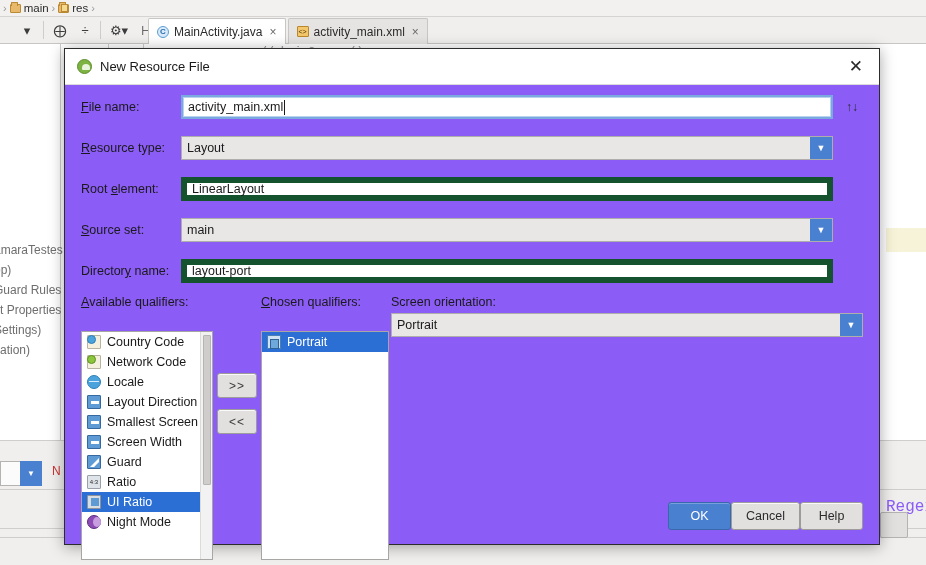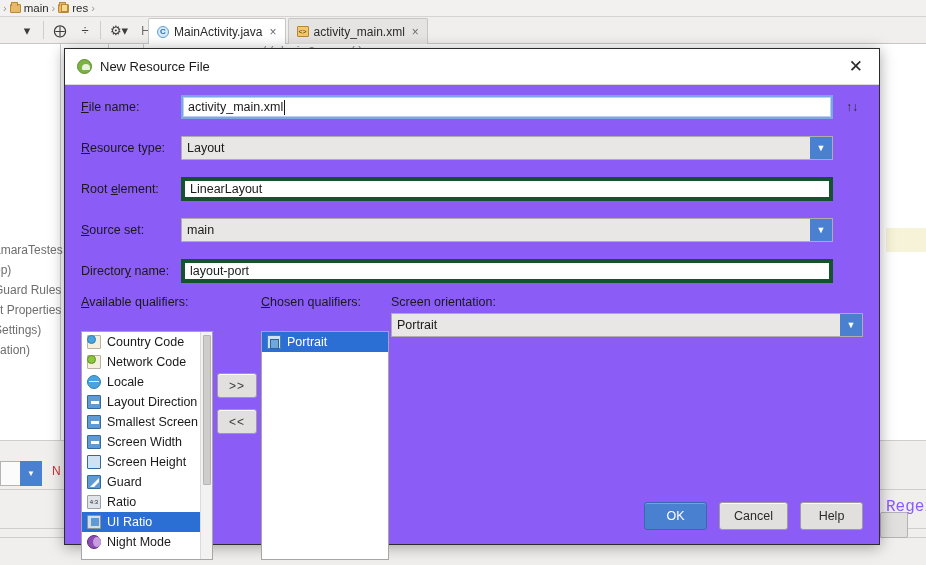--- a/index.html
+++ b/index.html
@@ -120,21 +120,21 @@
     padding:2px 4px; cursor:default;
   }
 
   .dlg-body { position:relative; padding:10px 16px 0 16px; }
 
   .frow { display:flex; align-items:center; margin-bottom:17px; }
   .flabel { width:100px; font-size:12.5px; color:#1a1a1a; flex:none; }
   .flabel u { text-decoration:underline; }
 
   .txtfield {
-    flex:1; height:24px; background:#ffffff; border:4px solid #14532d;
+    flex:1; height:24px; background:#ffffff; border:6px solid #14532d;
     display:flex; align-items:center; padding:0 5px; font-size:12.5px;
     color:#1a1a1a;
   }
   .txtfield.focused {
     border:2px solid #7aa9e0; box-shadow:0 0 0 1px #b8d1ee inset;
   }
   .caret { width:1px; height:15px; background:#1a1a1a; margin-left:1px; }
 
   .combofield {
     flex:1; height:24px; background:#e8e7e6; border:1px solid #b0aeac;
@@ -219,21 +219,21 @@
   .qi-size:after{content:"";position:absolute;left:2px;top:2px;width:9px;height:9px;
                  background:#fff; clip-path:polygon(0 100%,100% 0,100% 45%,45% 100%);}
   .qi-portrait { background:#cfe2f4; border:1px solid #4a7fb5; border-radius:1px; }
   .qi-portrait:after{content:"";position:absolute;left:2px;top:3px;width:7px;height:8px;
                      background:#6fa8da; border:1px solid #2f6396;}
 
   
   .dlg-footer {
     position:absolute; left:0; right:0; bottom:0; height:56px;
     display:flex; align-items:center; justify-content:flex-end;
-    padding-right:16px; gap:12px;
+    padding-right:16px; 
   }
   .btn {
     height:28px; min-width:63px; padding:0 14px;
     border:1px solid #9e9c9a; border-radius:3px; background:#e2e0de;
     display:flex; align-items:center; justify-content:center;
     font-size:12.5px; color:#2b2b2b; box-shadow: inset 0 1px 0 #fafafa;
   }
   .btn.primary {
     background:#4a80d0; border:1px solid #3a68ad; color:#ffffff;
     box-shadow: inset 0 1px 0 rgba(255,255,255,.25);
@@ -402,24 +402,20 @@
             </div>
             <div class="list-item">
               <span class="qi qi-sq arrow"></span>
               <span>Smallest Screen W</span>
             </div>
             <div class="list-item">
               <span class="qi qi-sq arrow"></span>
               <span>Screen Width</span>
             </div>
             <div class="list-item">
-              <span class="qi qi-sq white"></span>
-              <span>Screen Height</span>
-            </div>
-            <div class="list-item">
               <span class="qi qi-sq qi-size"></span>
               <span>Guard</span>
             </div>
             <div class="list-item">
               <span class="qi qi-ratio">4:3</span>
               <span>Ratio</span>
             </div>
             <div class="list-item selected">
               <span class="qi qi-ui"></span>
               <span>UI Ratio</span>

